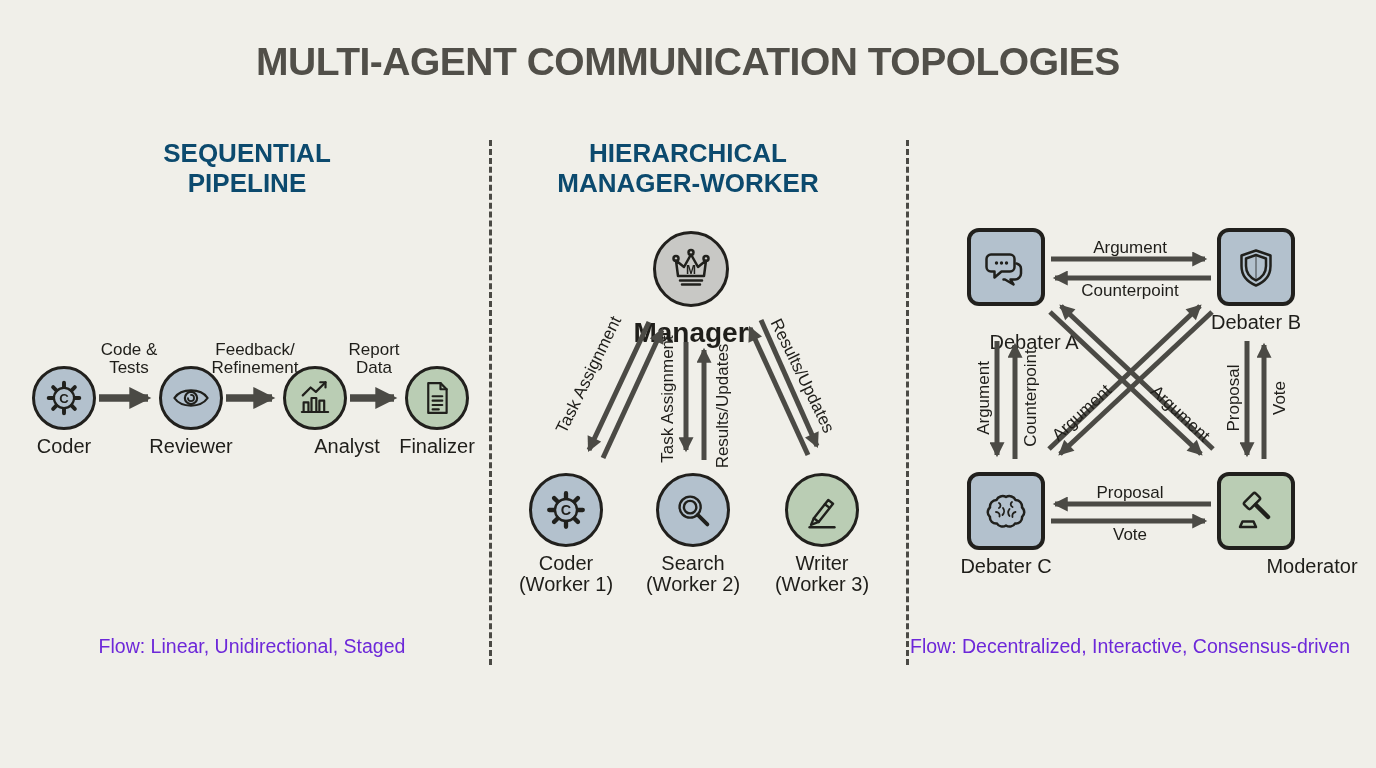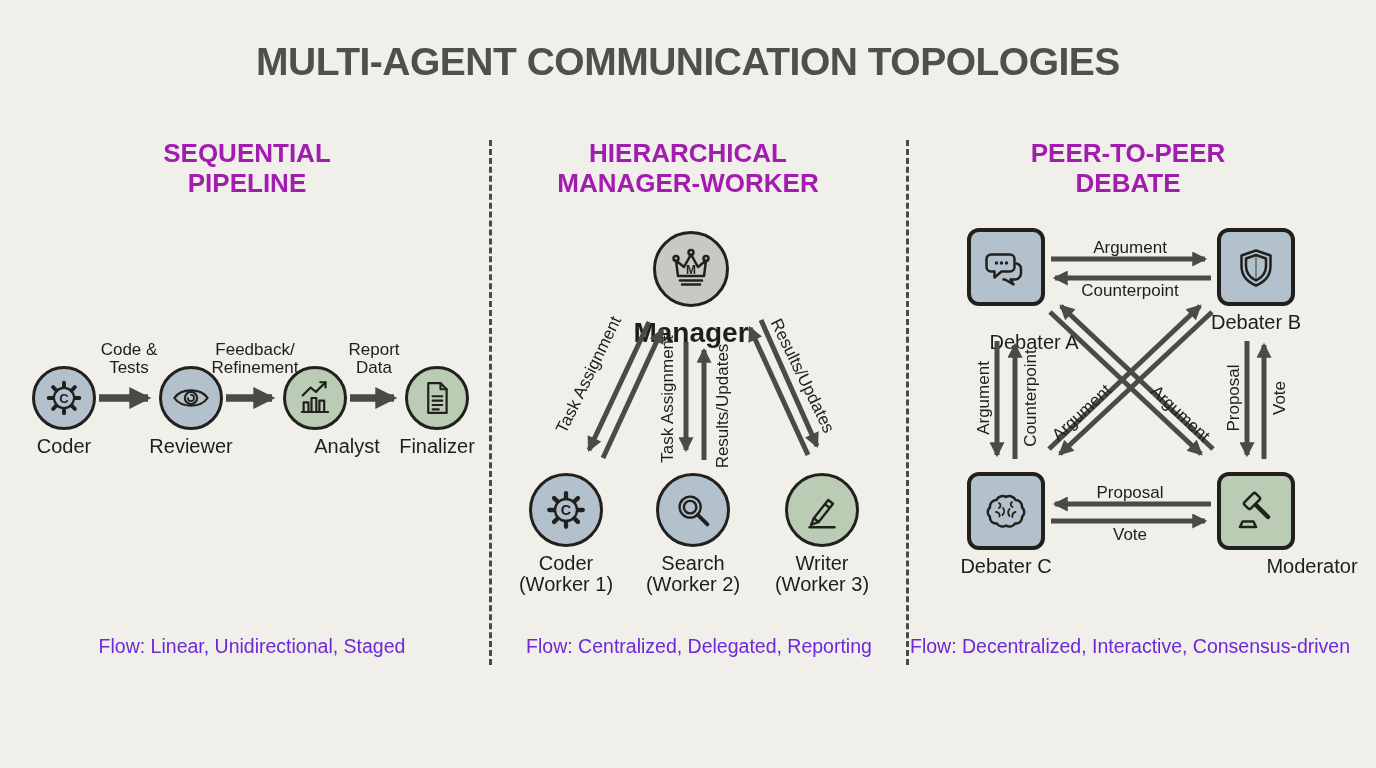--- a/index.html
+++ b/index.html
@@ -9,21 +9,21 @@
     font-family:"Liberation Sans", sans-serif;
     color:#22211c;
   }
   .abs{position:absolute;}
   .ctr{transform:translateX(-50%);text-align:center;}
   #title{
     left:688px;top:40px;font-size:39px;font-weight:600;letter-spacing:-0.5px;
     color:#514f49;white-space:nowrap;
   }
   .panel-heading{
-    font-size:26px;line-height:30px;font-weight:600;color:#a21caf;
+    font-size:26px;line-height:30px;font-weight:600;color:#0c4a6e;
     white-space:pre-line;letter-spacing:0;
   }
   .node-circle{
     border-radius:50%;border:3px solid #21201d;box-sizing:border-box;
     display:flex;align-items:center;justify-content:center;z-index:2;
   }
   .node-square{
     border-radius:12px;border:4px solid #21201d;box-sizing:border-box;
     display:flex;align-items:center;justify-content:center;z-index:2;
   }
@@ -196,24 +196,21 @@
   <div class="abs ctr node-label" style="left:693px;top:553px;">Search
 (Worker 2)</div>
   <div class="abs ctr node-label" style="left:822px;top:553px;">Writer
 (Worker 3)</div>
 
   <div class="abs rot edge-label" style="left:589px;top:375px;transform:translate(-50%,-50%) rotate(-64deg);">Task Assignment</div>
   <div class="abs rot edge-label" style="left:668px;top:399px;transform:translate(-50%,-50%) rotate(-90deg);">Task Assignment</div>
   <div class="abs rot edge-label" style="left:723px;top:406px;transform:translate(-50%,-50%) rotate(-90deg);">Results/Updates</div>
   <div class="abs rot edge-label" style="left:802px;top:376px;transform:translate(-50%,-50%) rotate(64deg);">Results/Updates</div>
 
-  <div class="abs ctr flow-caption" style="left:699px;top:635px;">Flow: Centralized, Delegated, Reporting</div>
-
-  <div class="abs ctr panel-heading" style="left:1128px;top:138px;">PEER-TO-PEER
-DEBATE</div>
+
 
   <div class="abs node-square blue" style="left:967px;top:228px;width:78px;height:78px;">
     <svg class="ic" width="48" height="48" viewBox="0 0 48 48">
       <path d="M9,11.5 h19 a4.5,4.5 0 0 1 4.5,4.5 v8 a4.5,4.5 0 0 1 -4.5,4.5 h-8.5 l-7,6 v-6 h-3.5 a4.5,4.5 0 0 1 -4.5,-4.5 v-8 a4.5,4.5 0 0 1 4.5,-4.5 z"></path>
       <circle class="fill" cx="14.5" cy="20" r="1.7"></circle>
         <circle class="fill" cx="19.5" cy="20" r="1.7"></circle>
         <circle class="fill" cx="24.5" cy="20" r="1.7"></circle>
       <path d="M34.5,20.5 c3,0.8 4.5,3 4.5,5.5 v4.5 c0,3.3 -2.7,6 -6,6 h-4.5 l3,5 -8.5,-5 h-1.5"></path>
     </svg>
   </div>

